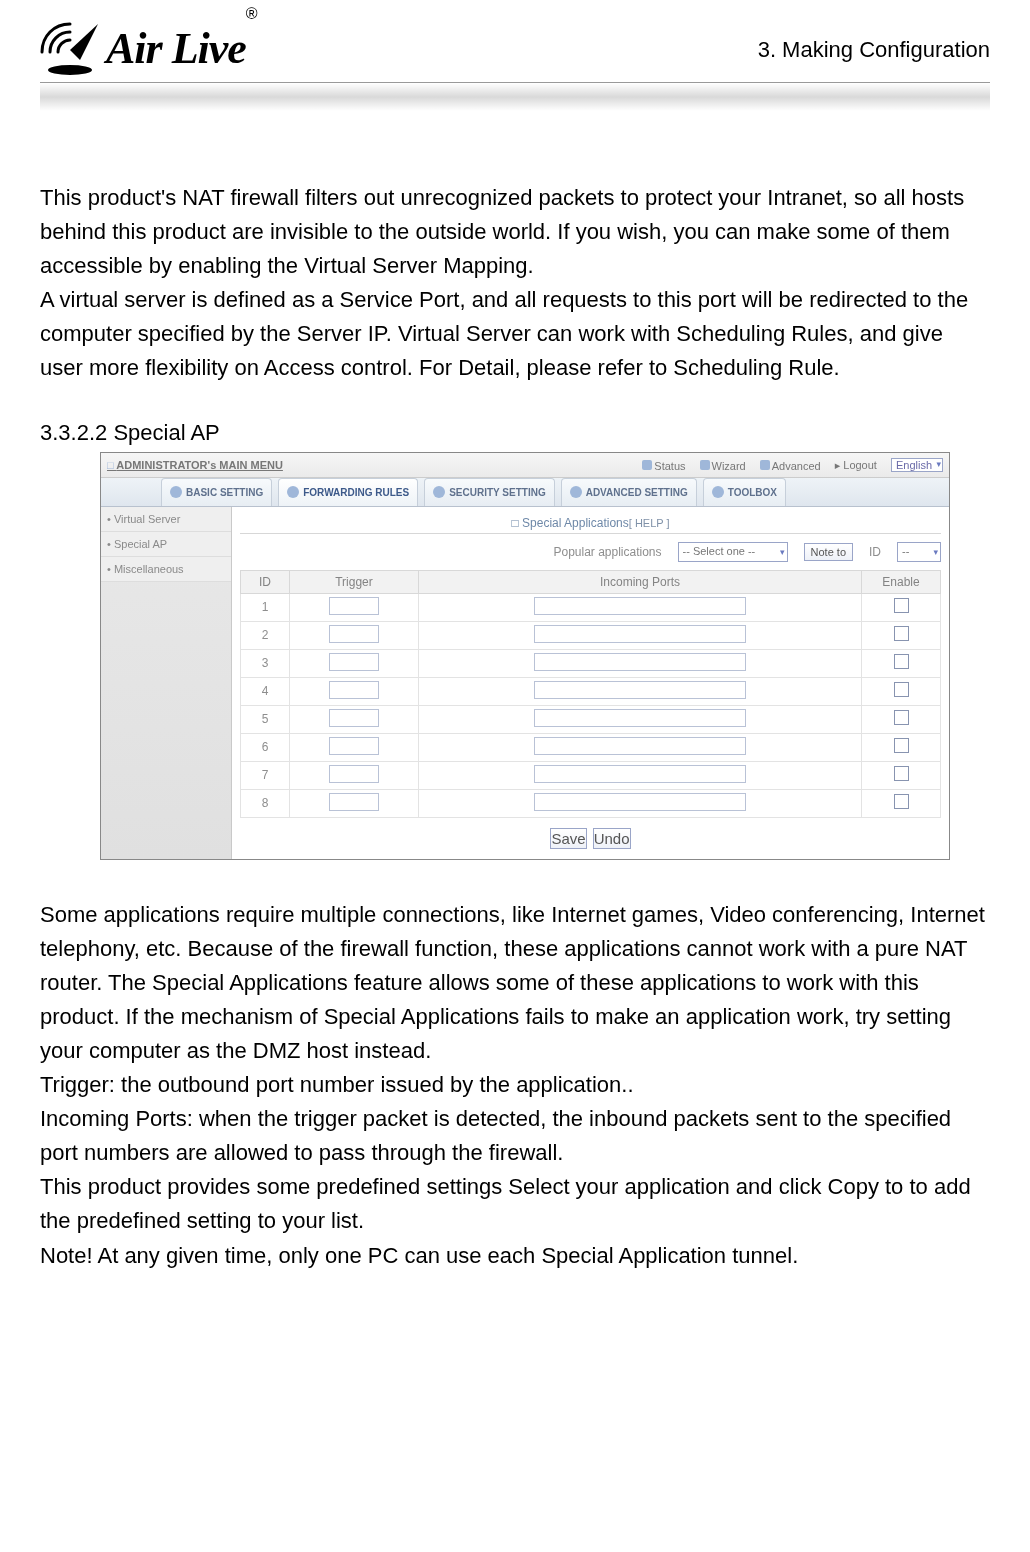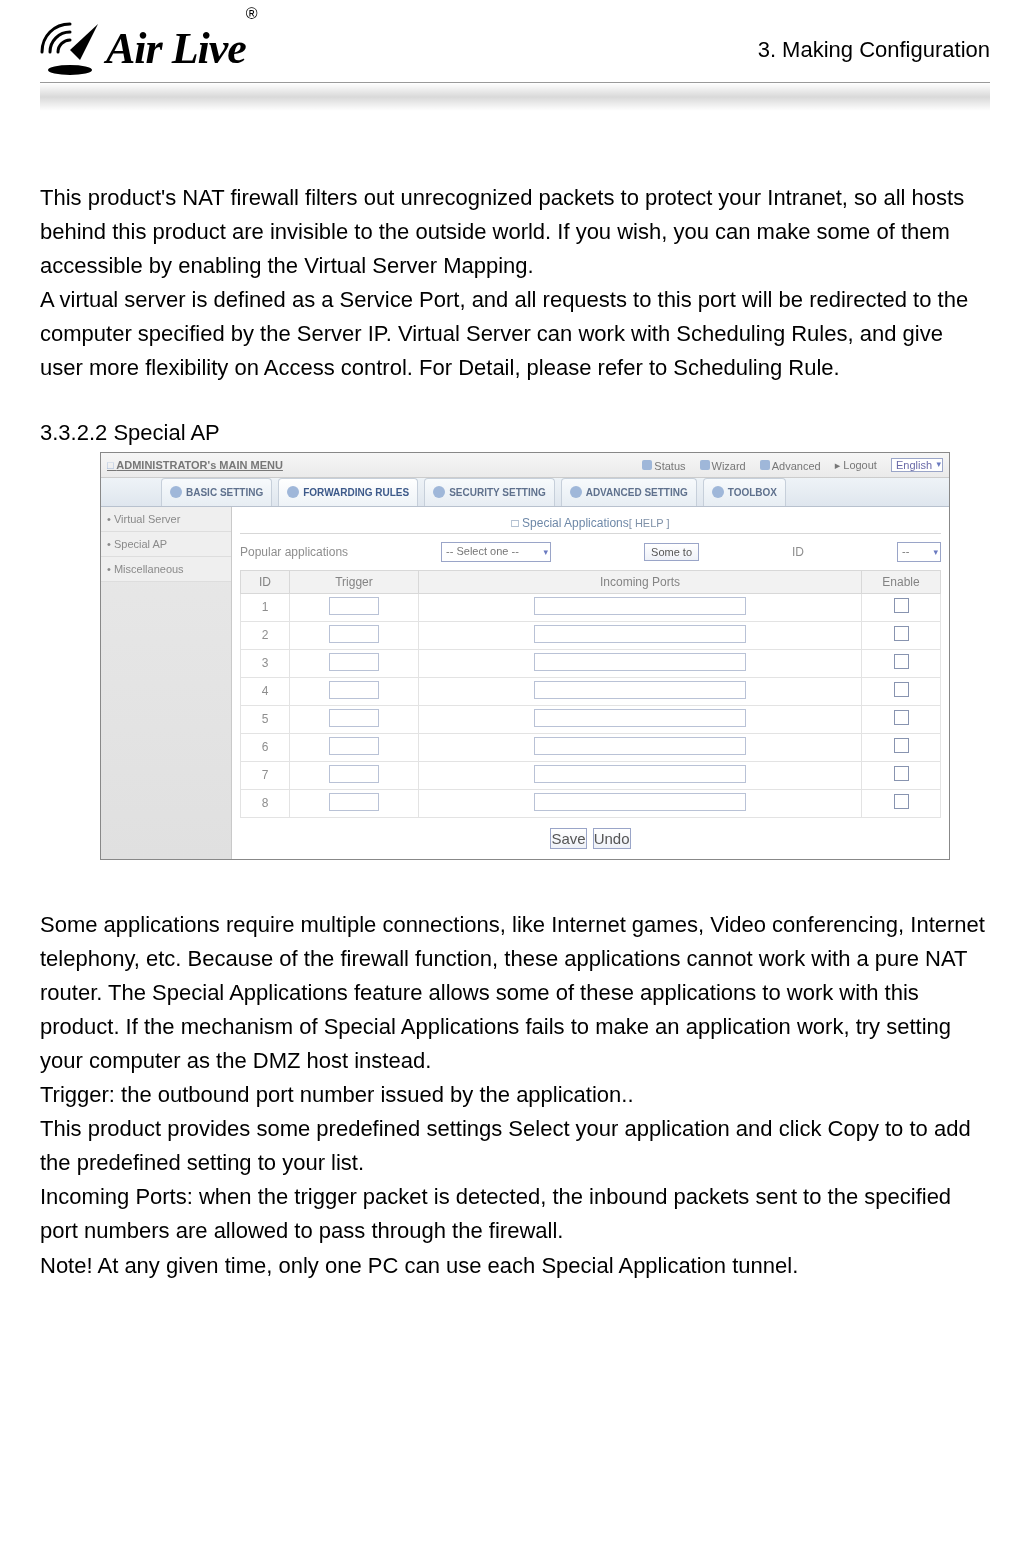--- a/index.html
+++ b/index.html
@@ -168,22 +168,22 @@
     color: #6e88a8;
     font-size: 12px;
   }
   .ss-panel-title .help {
     color: #7f91a8;
     font-size: 11px;
   }
   .ss-popular {
     display: flex;
     align-items: center;
-    justify-content: space-between;
-    gap: 6px;
+    justify-content: flex-end;
+    gap: 16px;
     padding: 8px 0;
     color: #8e8e8e;
     font-size: 12px;
   }
   .ss-popular select, .ss-popular .fake-select {
     border: 1px solid #9aa5c8;
     background: #fff;
     font-size: 11px;
     color: #777;
     padding: 0 14px 0 4px;
@@ -250,21 +250,21 @@
   .ss-actions button {
     border: 1px solid #9aa5c8;
     background: linear-gradient(#fff,#eef1f8);
     font-size: 15px;
     color: #555;
     padding: 1px 0;
   }
   .after-ss {
     font-size: 22px;
     line-height: 1.55;
-    margin-top: 48px;
+    margin-top: 38px;
   }
   .footer {
     display: flex;
     align-items: baseline;
     margin-top: 36px;
     font-size: 22px;
   }
   .footer .pg {
     margin-left: 110px;
     font-size: 16px;
@@ -347,21 +347,21 @@
         <div class="item">• <span>Miscellaneous</span></div>
       </div>
       <div class="ss-main">
         <div class="ss-panel-title">
           <span>□ <span>Special Applications</span></span>
           <span class="help">[ HELP ]</span>
         </div>
         <div class="ss-popular">
           <span>Popular applications</span>
           <span class="fake-select" style="width:90px;">-- Select one --</span>
-          <button>Some to</button>
+          <button>Note to</button>
           <span>ID</span>
           <span class="fake-select" style="width:24px;">--</span>
         </div>
         <table class="ss-table">
           <thead>
             <tr>
               <th style="width:40px;">ID</th>
               <th style="width:120px;">Trigger</th>
               <th>Incoming Ports</th>
               <th style="width:70px;">Enable</th>
@@ -422,19 +422,19 @@
           <button>Save</button>
           <button>Undo</button>
         </div>
       </div>
     </div>
   </div>
 
   <div class="after-ss">
     <div>Some applications require multiple connections, like Internet games, Video conferencing, Internet telephony, etc. Because of the firewall function, these applications cannot work with a pure NAT router. The Special Applications feature allows some of these applications to work with this product. If the mechanism of Special Applications fails to make an application work, try setting your computer as the DMZ host instead.</div>
     <div>Trigger: the outbound port number issued by the application..</div>
+    <div>Incoming Ports: when the trigger packet is detected, the inbound packets sent to the specified port numbers are allowed to pass through the firewall.</div>
     <div>This product provides some predefined settings Select your application and click Copy to to add the predefined setting to your list.</div>
-    <div>Incoming Ports: when the trigger packet is detected, the inbound packets sent to the specified port numbers are allowed to pass through the firewall.</div>
     <div>Note! At any given time, only one PC can use each Special Application tunnel.</div>
   </div>
 
 
 </div>
 
 </body></html>

